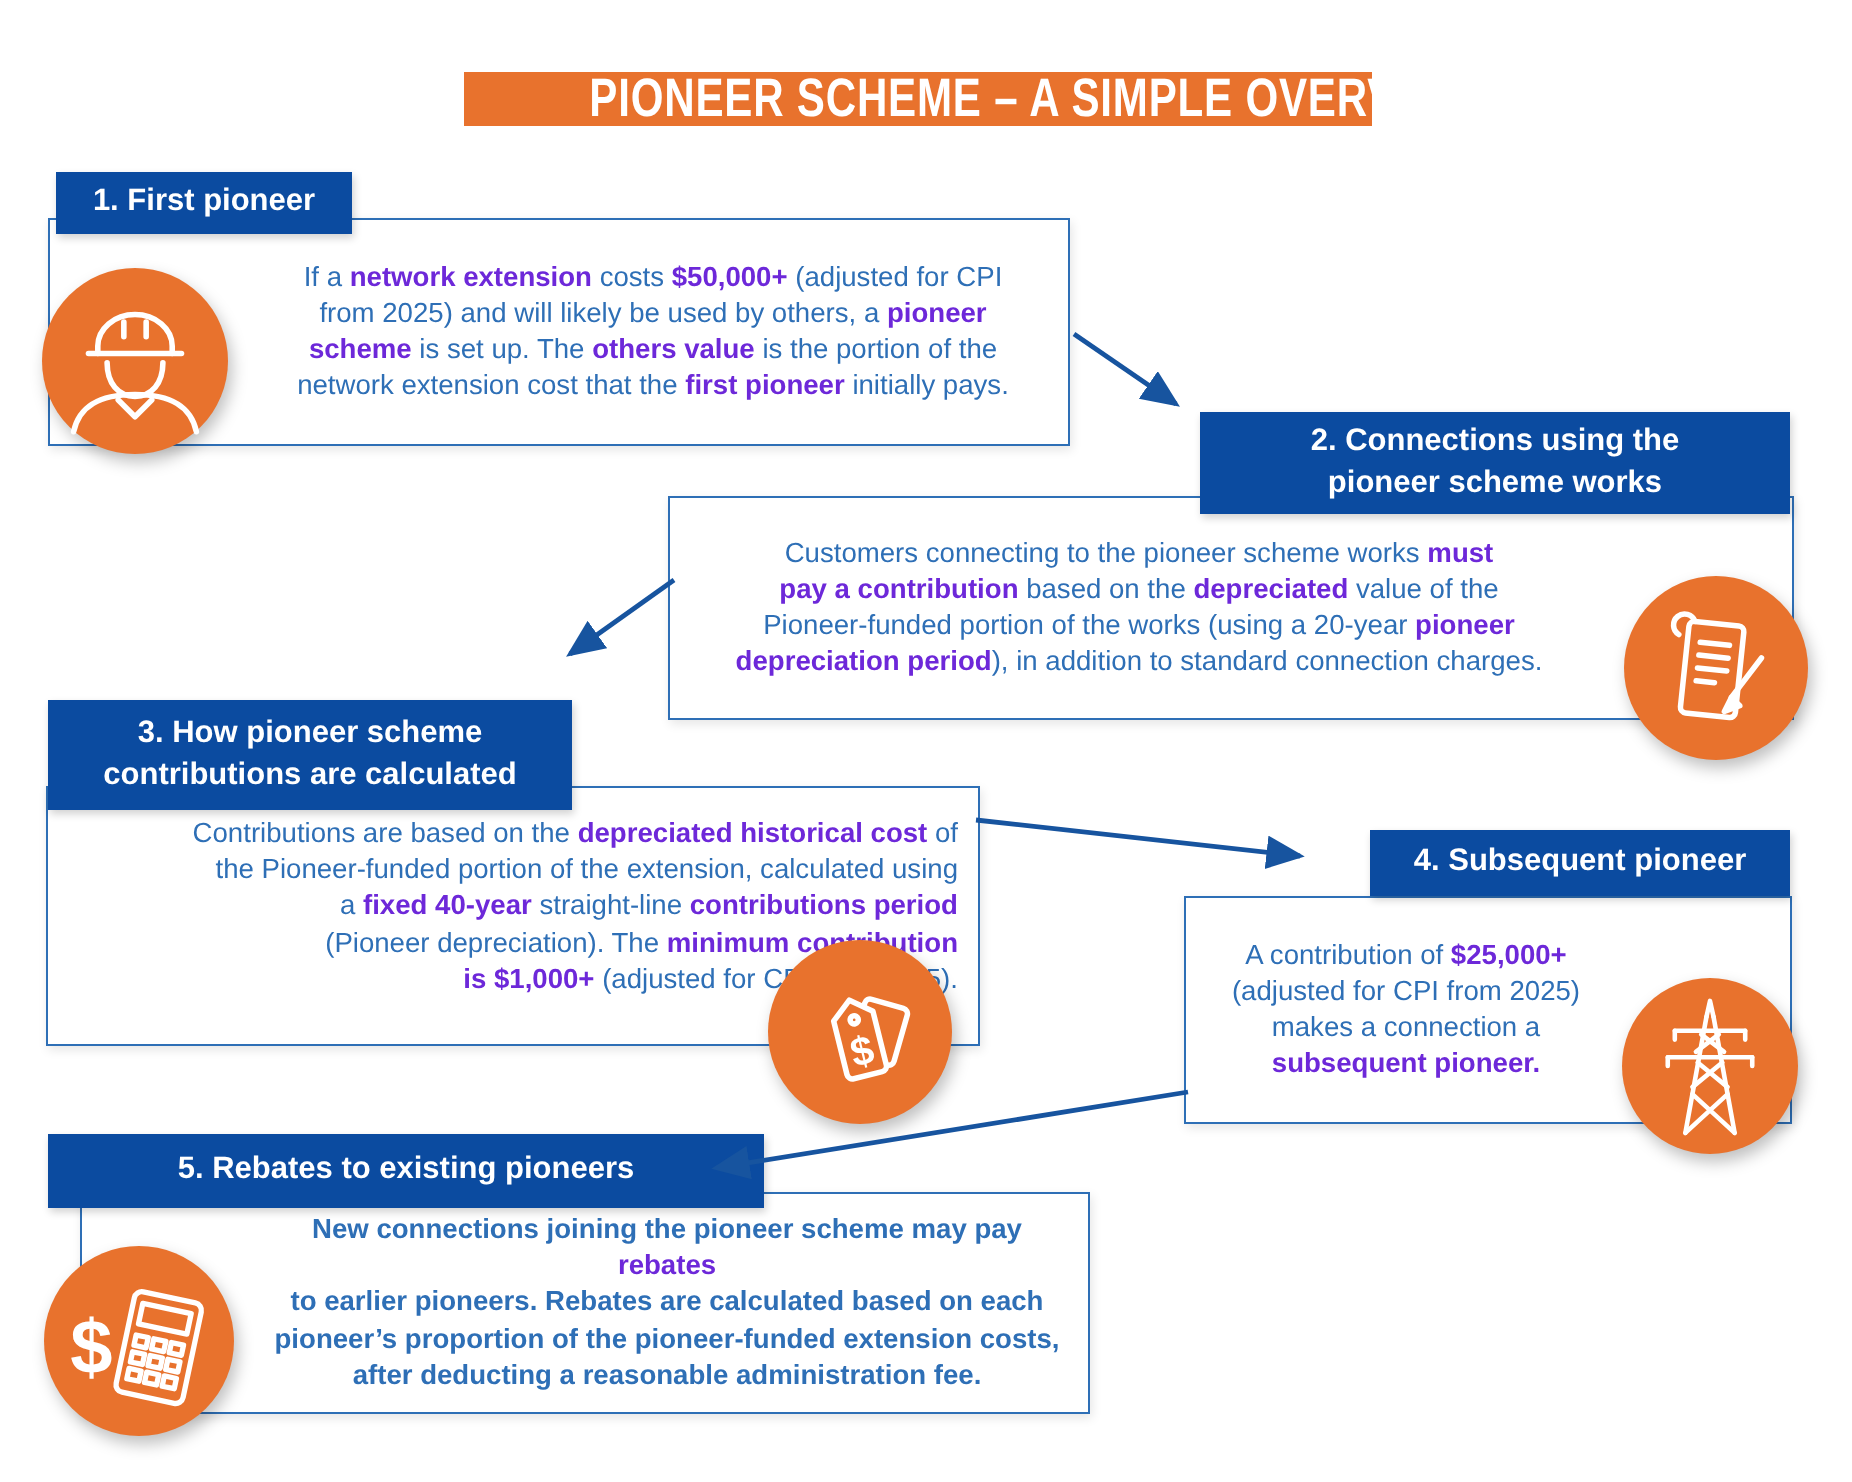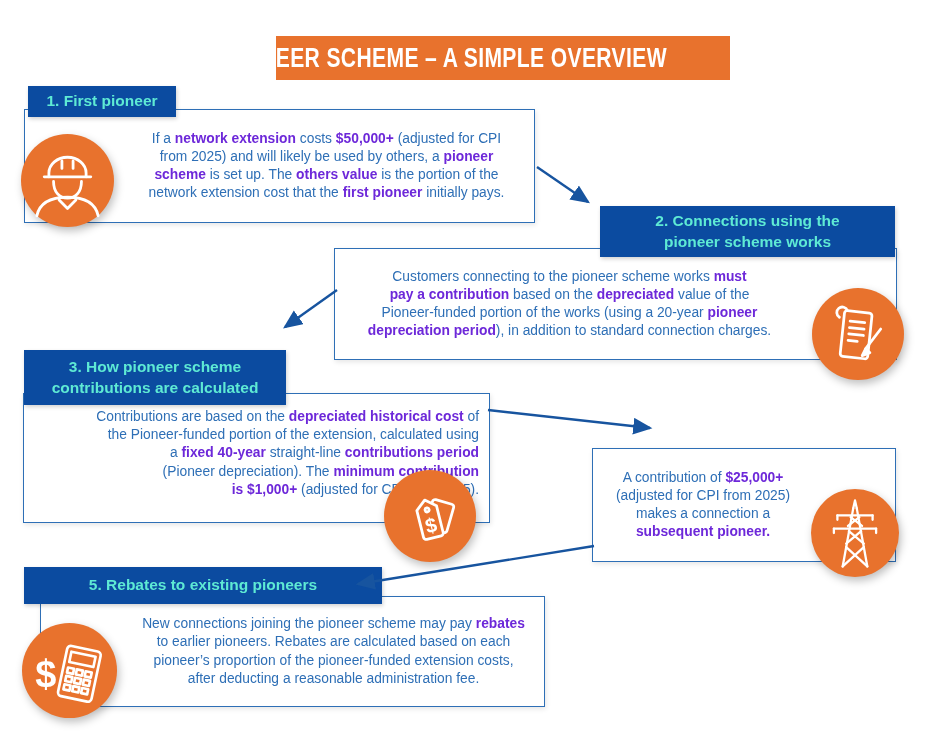--- a/index.html
+++ b/index.html
@@ -1,24 +1,24 @@
 <!DOCTYPE html>
 <html><head>
 <meta charset="utf-8">
 <style>
   html,body{margin:0;padding:0;background:#fff;}
   body{font-family:"Liberation Sans", sans-serif;}
   .canvas{position:relative;width:926px;height:741px;background:#ffffff;overflow:hidden;margin:0 auto;}
 
-  .title-bar{position:absolute;left:232px;top:36px;width:454px;height:44px;background:#E8722D;
-    display:flex;align-items:center;justify-content:flex-end;z-index:2;margin-left:44px;}
+  .title-bar{position:absolute;left:232px;top:36px;width:454px;height:27px;background:#E8722D;
+    display:flex;align-items:center;justify-content:flex-start;z-index:2;}
   .title-bar span{color:#fff;font-weight:bold;font-size:27px;letter-spacing:.5px;
     transform:scaleX(.78);white-space:nowrap;}
 
-  .hdr{position:absolute;background:#0B4BA0;color:#5eead4;font-weight:bold;font-size:15.5px;
+  .hdr{position:absolute;background:#0B4BA0;color:#ffffff;font-weight:bold;font-size:15.5px;
     display:flex;align-items:center;justify-content:center;text-align:center;
     white-space:pre-line;line-height:1.35;z-index:3;box-shadow:1px 2px 4px rgba(0,0,0,.18);}
   .bodybox{position:absolute;background:#fff;border:1.4px solid #2E6FB6;z-index:1;
     box-shadow:1px 2px 5px rgba(0,0,0,.10);display:flex;align-items:center;}
   .bodytext{width:100%;font-size:13.8px;line-height:1.32;color:#2E6FB6;white-space:pre-line;}
   .bodytext b{color:#6d28d9;}
   .center{text-align:center;}
   .left{text-align:right;}
 
   .circ{position:absolute;border-radius:50%;background:#E8722D;z-index:4;
@@ -101,20 +101,23 @@
         </g>
         <g transform="rotate(-14 50 56)">
           <path d="M39 41 l11 -9 11 9 v30 a3 3 0 0 1 -3 3 h-16 a3 3 0 0 1 -3 -3 z" fill="#E8722D"></path>
           <circle cx="50" cy="43" r="2.2"></circle>
           <text x="50" y="68" text-anchor="middle" font-size="22" font-weight="bold" fill="#fff" stroke="none" font-family="Liberation Sans, sans-serif">$</text>
         </g>
       </g>
     </svg>
   </div>
 
+  <div class="hdr" style="left:685px;top:415px;width:210px;height:33px;">
+    <span>4. Subsequent pioneer</span>
+  </div>
   <div class="bodybox" style="left:592px;top:448px;width:302px;height:112px;">
     <div class="bodytext center" style="padding:6px 92px 6px 10px;"><span>A contribution of </span><b>$25,000+</b><span>
 (adjusted for CPI from 2025)
 makes a connection a
 </span><b>subsequent pioneer.</b></div>
   </div>
   <div class="circ" style="left:811px;top:489px;width:88px;height:88px;">
     <svg viewBox="0 0 100 100">
       <g class="ico" style="stroke-width:2.6;">
         <path d="M36 88 L48 22 M64 88 L52 22"></path>
@@ -125,21 +128,21 @@
         <path d="M43 48 L60 62 M57 48 L40 62"></path>
         <path d="M40 66 L64 88 M60 66 L36 88"></path>
       </g>
     </svg>
   </div>
 
   <div class="hdr" style="left:24px;top:567px;width:358px;height:37px;">
     <span>5. Rebates to existing pioneers</span>
   </div>
   <div class="bodybox" style="left:40px;top:596px;width:503px;height:109px;">
-    <div class="bodytext center" style="padding:6px 10px 6px 92px;"><span>New connections joining the pioneer scheme may pay </span><b>rebates</b><span>
+    <div class="bodytext center" style="padding:6px 10px 6px 92px;font-weight:bold;"><span>New connections joining the pioneer scheme may pay </span><b>rebates</b><span>
 to earlier pioneers. Rebates are calculated based on each
 pioneer’s proportion of the pioneer-funded extension costs,
 after deducting a reasonable administration fee.</span></div>
   </div>
   <div class="circ" style="left:22px;top:623px;width:95px;height:95px;">
     <svg viewBox="0 0 100 100">
       <g class="ico" style="stroke-width:2.8;">
         <g transform="rotate(12 58 55)">
           <rect x="42" y="26" width="36" height="54" rx="4"></rect>
           <rect x="47" y="32" width="26" height="11"></rect>

